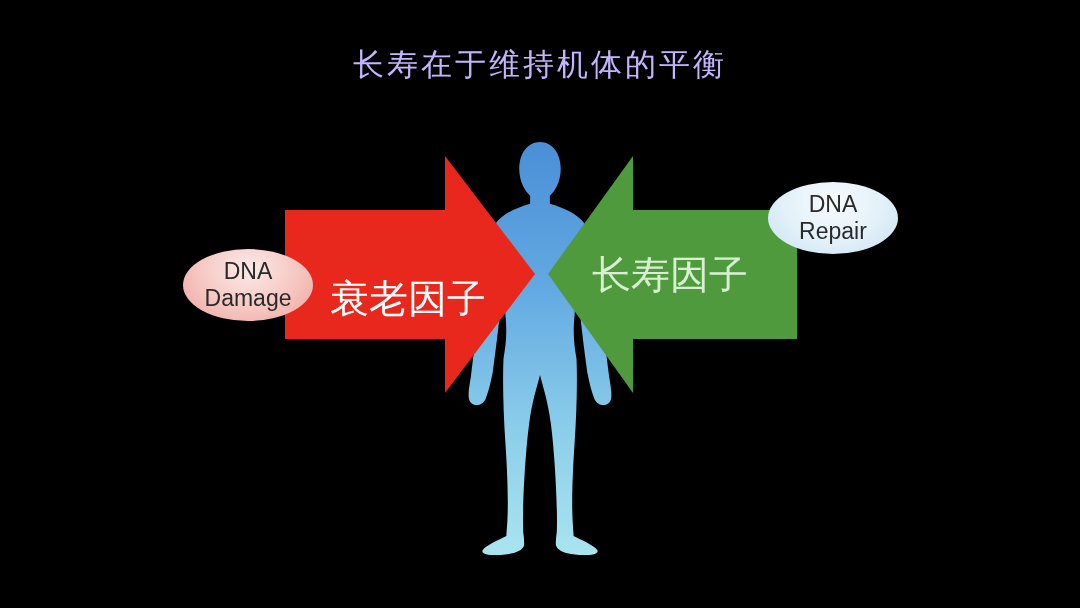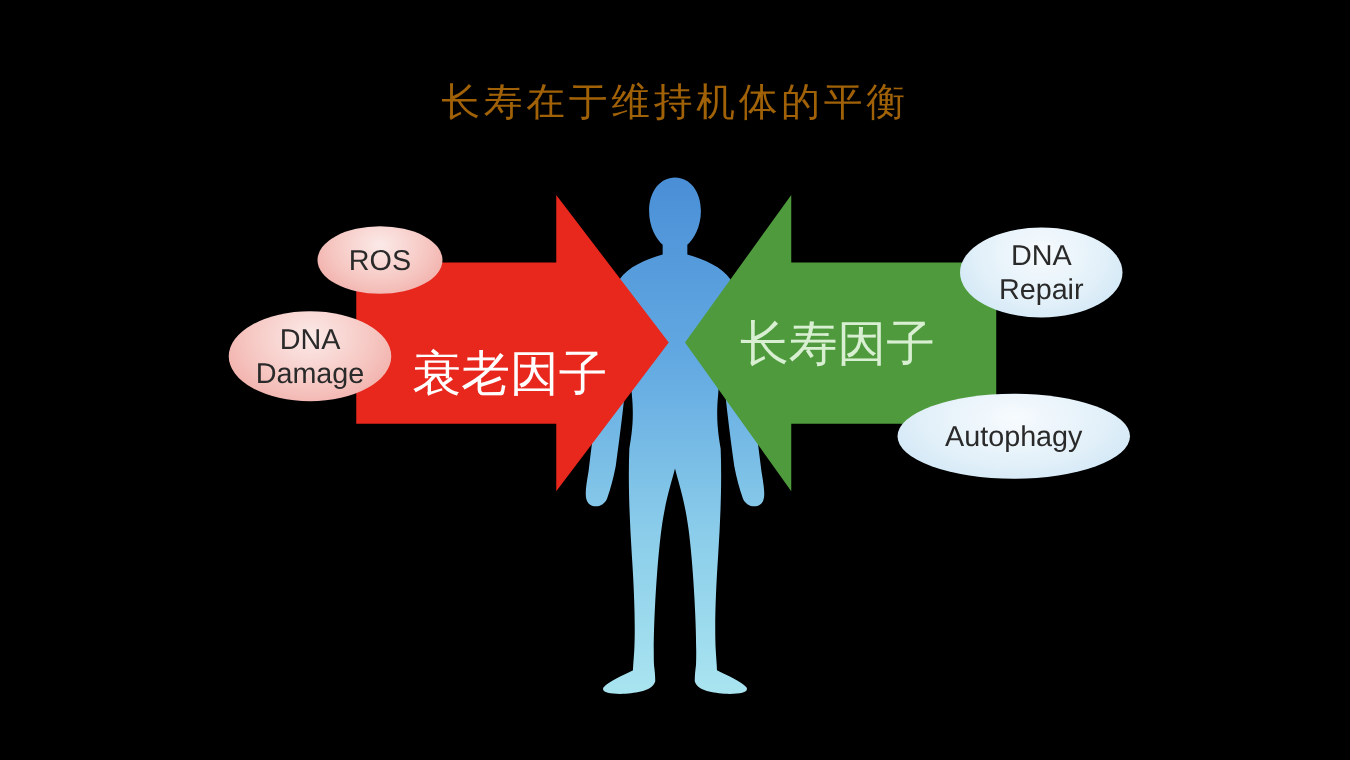--- a/index.html
+++ b/index.html
@@ -14,25 +14,24 @@
     background: #000000;
     overflow: hidden;
     font-family: "Liberation Sans", "DejaVu Sans", sans-serif;
   }
   .title {
     position: absolute;
     left: 0;
     right: 0;
     top: 44px;
     text-align: center;
-    color: #a16207;
+    color: #c4b5fd;
     font-size: 31px;
     letter-spacing: 3px;
     font-weight: 400;
-    margin-top: 17px;
   }
   .body-svg {
     position: absolute;
     left: 461px;
     top: 140px;
     width: 158px;
     height: 418px;
   }
   .arrows-svg {
     position: absolute;
@@ -153,32 +152,26 @@
   </svg>
 
   <svg class="arrows-svg" viewBox="0 0 1080 608">
     <polygon fill="#E8271D" points="285,210 445,210 445,156 535,274 445,393 445,339 285,339"></polygon>
     <polygon fill="#4E9A3D" points="797,210 633,210 633,156 548,274 633,393 633,339 797,339"></polygon>
   </svg>
 
   <div class="arrow-label aging">衰老因子</div>
   <div class="arrow-label longevity">长寿因子</div>
 
-  <div class="bubble pink bubble-ros">
-    <span>ROS</span>
-  </div>
 
   <div class="bubble pink bubble-dna-damage">
     <span>DNA</span>
     <span>Damage</span>
   </div>
 
 
   <div class="bubble blue bubble-dna-repair">
     <span>DNA</span>
     <span>Repair</span>
   </div>
 
-  <div class="bubble blue bubble-autophagy">
-    <span>Autophagy</span>
-  </div>
 
 </div>
 
 </body></html>

